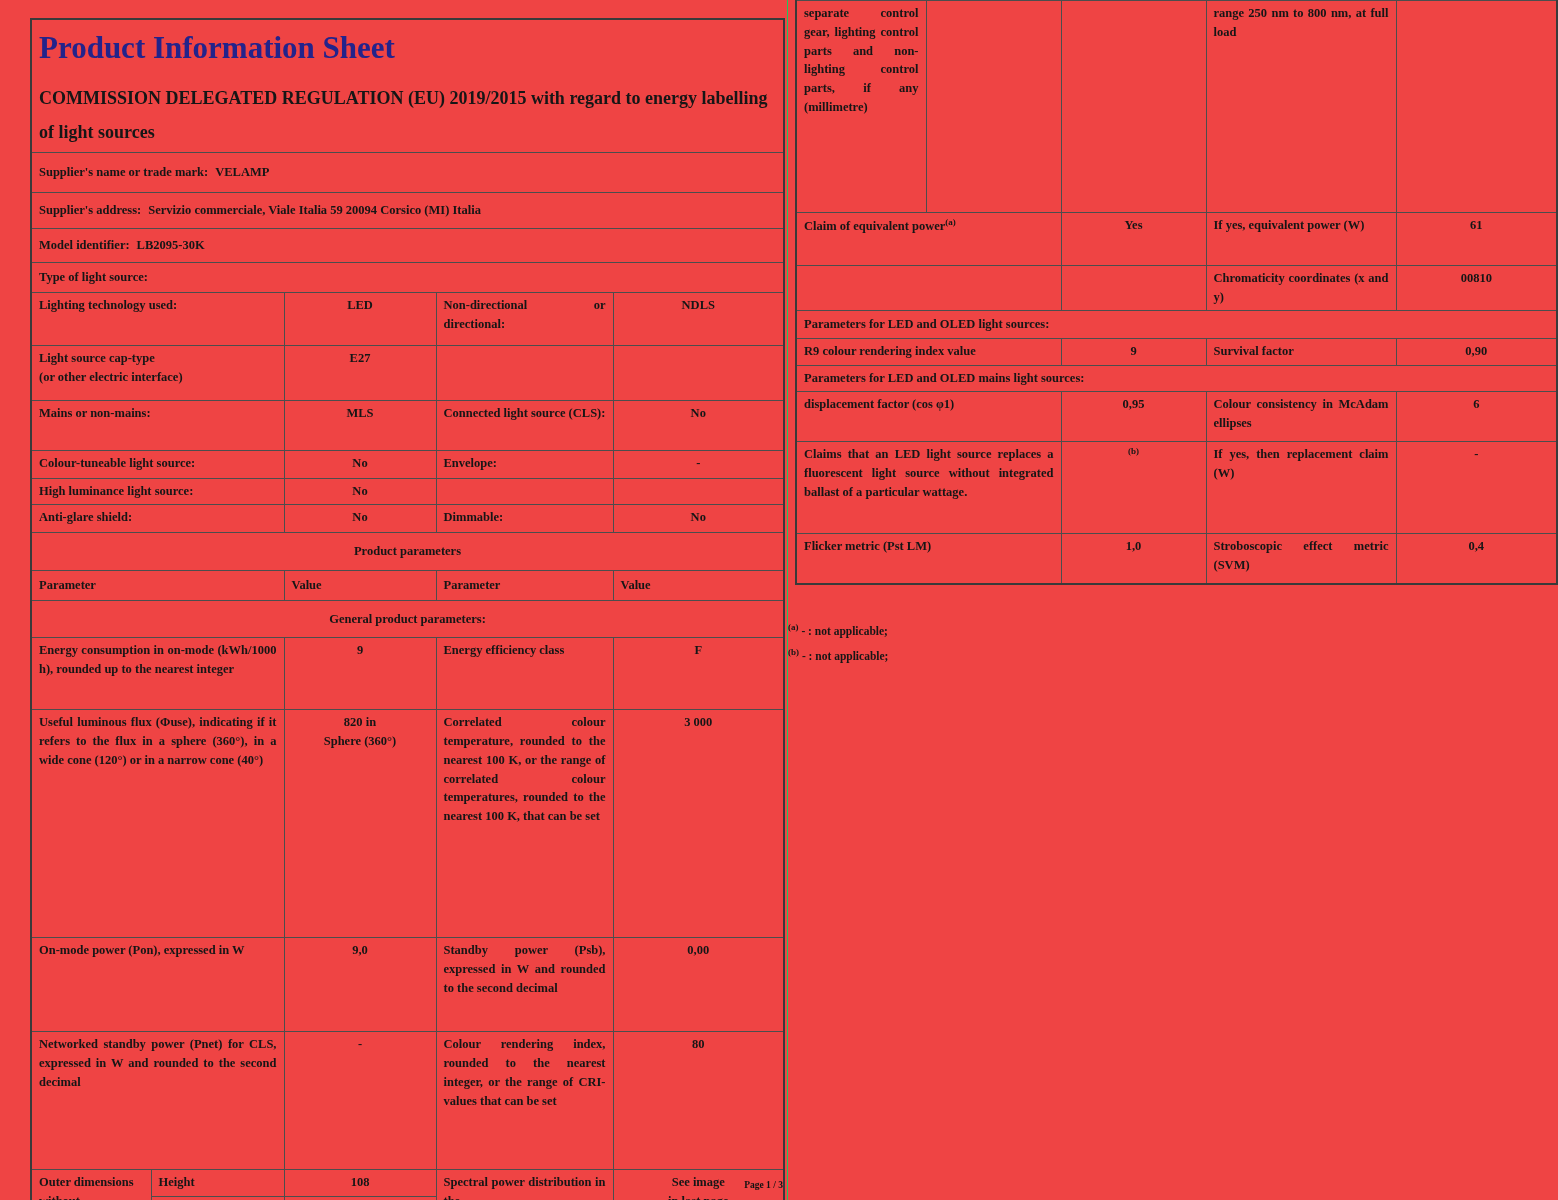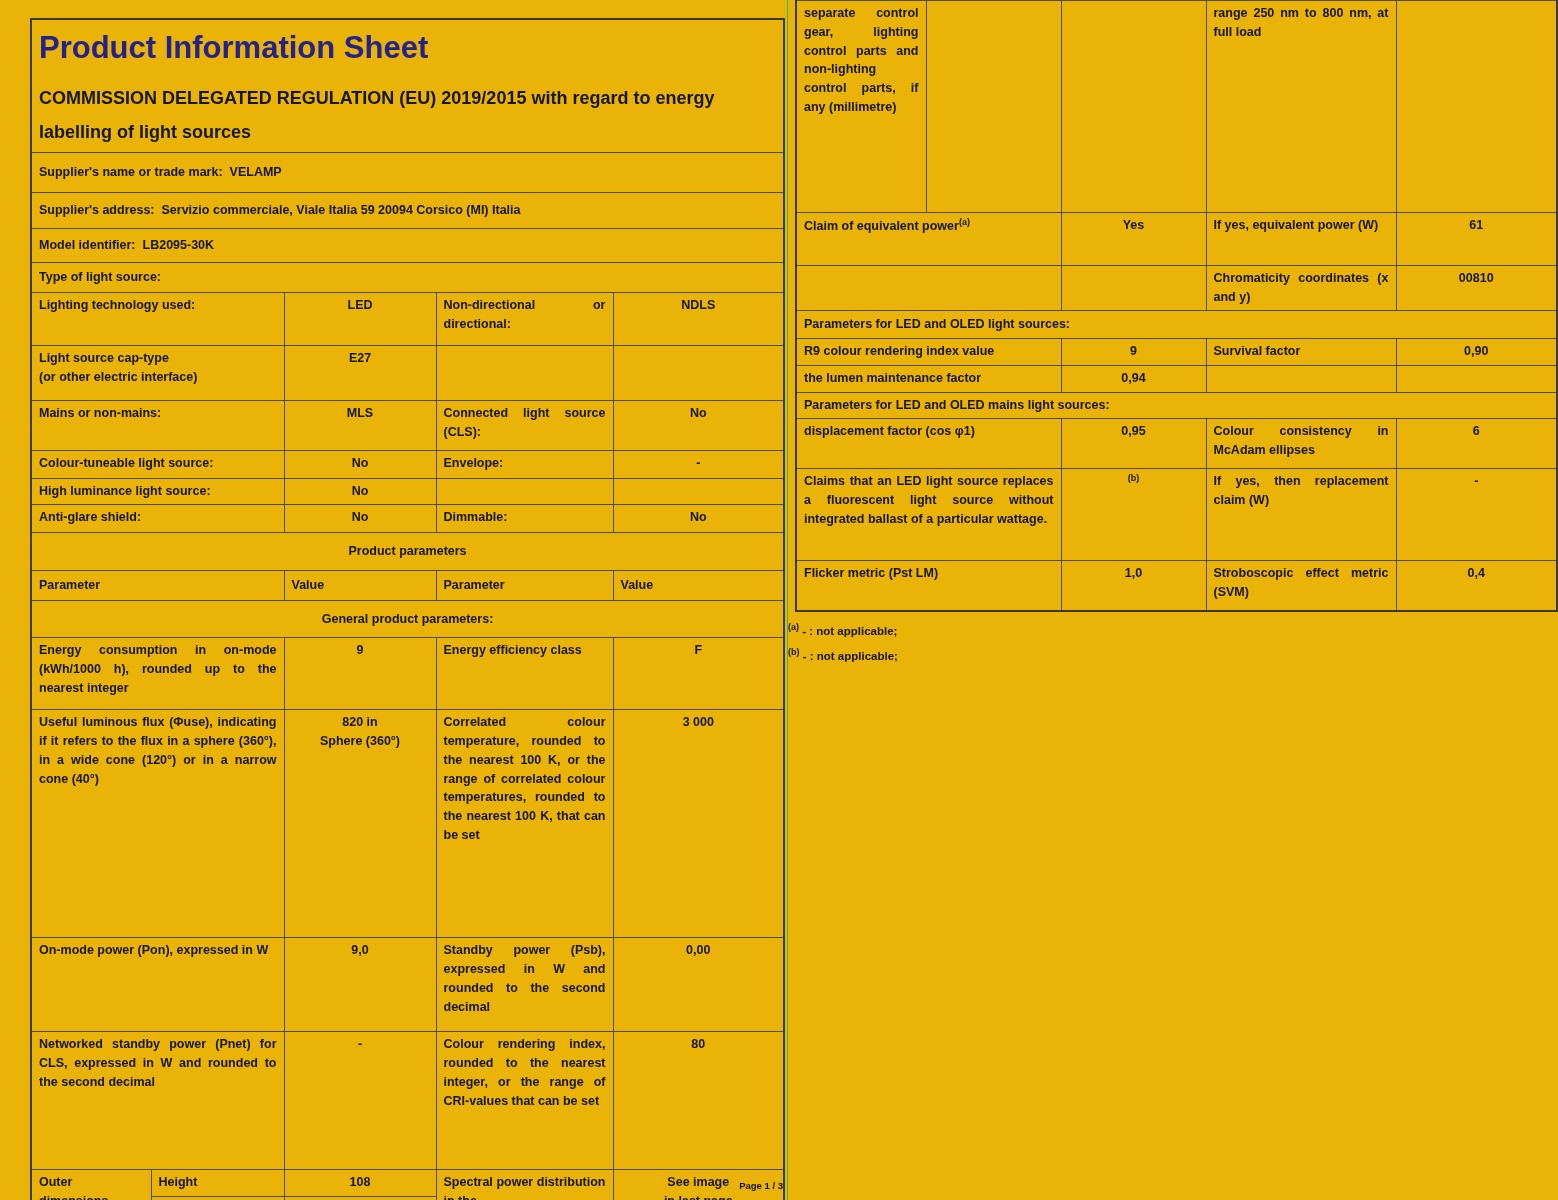--- a/index.html
+++ b/index.html
@@ -1,21 +1,21 @@
 <!DOCTYPE html>
 <html><head>
 <meta charset="utf-8">
 <style>
   html,body{margin:0;padding:0;background:#ffffff;}
   body{
     width:1558px;height:1200px;position:relative;overflow:hidden;
     font-family:"Liberation Sans",sans-serif;color:#161616;
   }
   .frame{position:absolute;inset:0;border:1px solid #e3e3e3;}
-  .page{position:absolute;background:#eab308;}
+  .page{position:absolute;background:#ef4444;font-family:Liberation Serif, serif;}
   #p1{left:0;top:0;width:787px;height:1200px;border-right:6px solid #22c55e;}
   #p2{left:788px;top:0;width:770px;height:1200px;}
   table{border-collapse:collapse;table-layout:fixed;border:2px solid #3a3a3a;}
   #t1{position:absolute;left:30px;top:18px;width:753px;}
   #t2{position:absolute;left:7px;top:0;width:761px;border-top:none;}
   td{
     border:1px solid #4d4d4d;vertical-align:top;padding:3px 7px;
     font-size:12.5px;font-weight:700;line-height:1.5;overflow:hidden;
   }
   .hdrcell{vertical-align:middle;}
@@ -214,26 +214,20 @@
 
     <tr style="height:28px">
       <td colspan="5" class="lh">Parameters for LED and OLED light sources:</td>
     </tr>
     <tr style="height:27px">
       <td colspan="2">R9 colour rendering index value</td>
       <td class="v">9</td>
       <td>Survival factor</td>
       <td class="v">0,90</td>
     </tr>
-    <tr style="height:27px">
-      <td colspan="2">the lumen maintenance factor</td>
-      <td class="v">0,94</td>
-      <td></td>
-      <td class="v"></td>
-    </tr>
 
     <tr style="height:26px">
       <td colspan="5" class="lh">Parameters for LED and OLED mains light sources:</td>
     </tr>
     <tr style="height:50px">
       <td colspan="2">displacement factor (cos φ1)</td>
       <td class="v">0,95</td>
       <td class="j">Colour consistency in McAdam ellipses</td>
       <td class="v">6</td>
     </tr>

